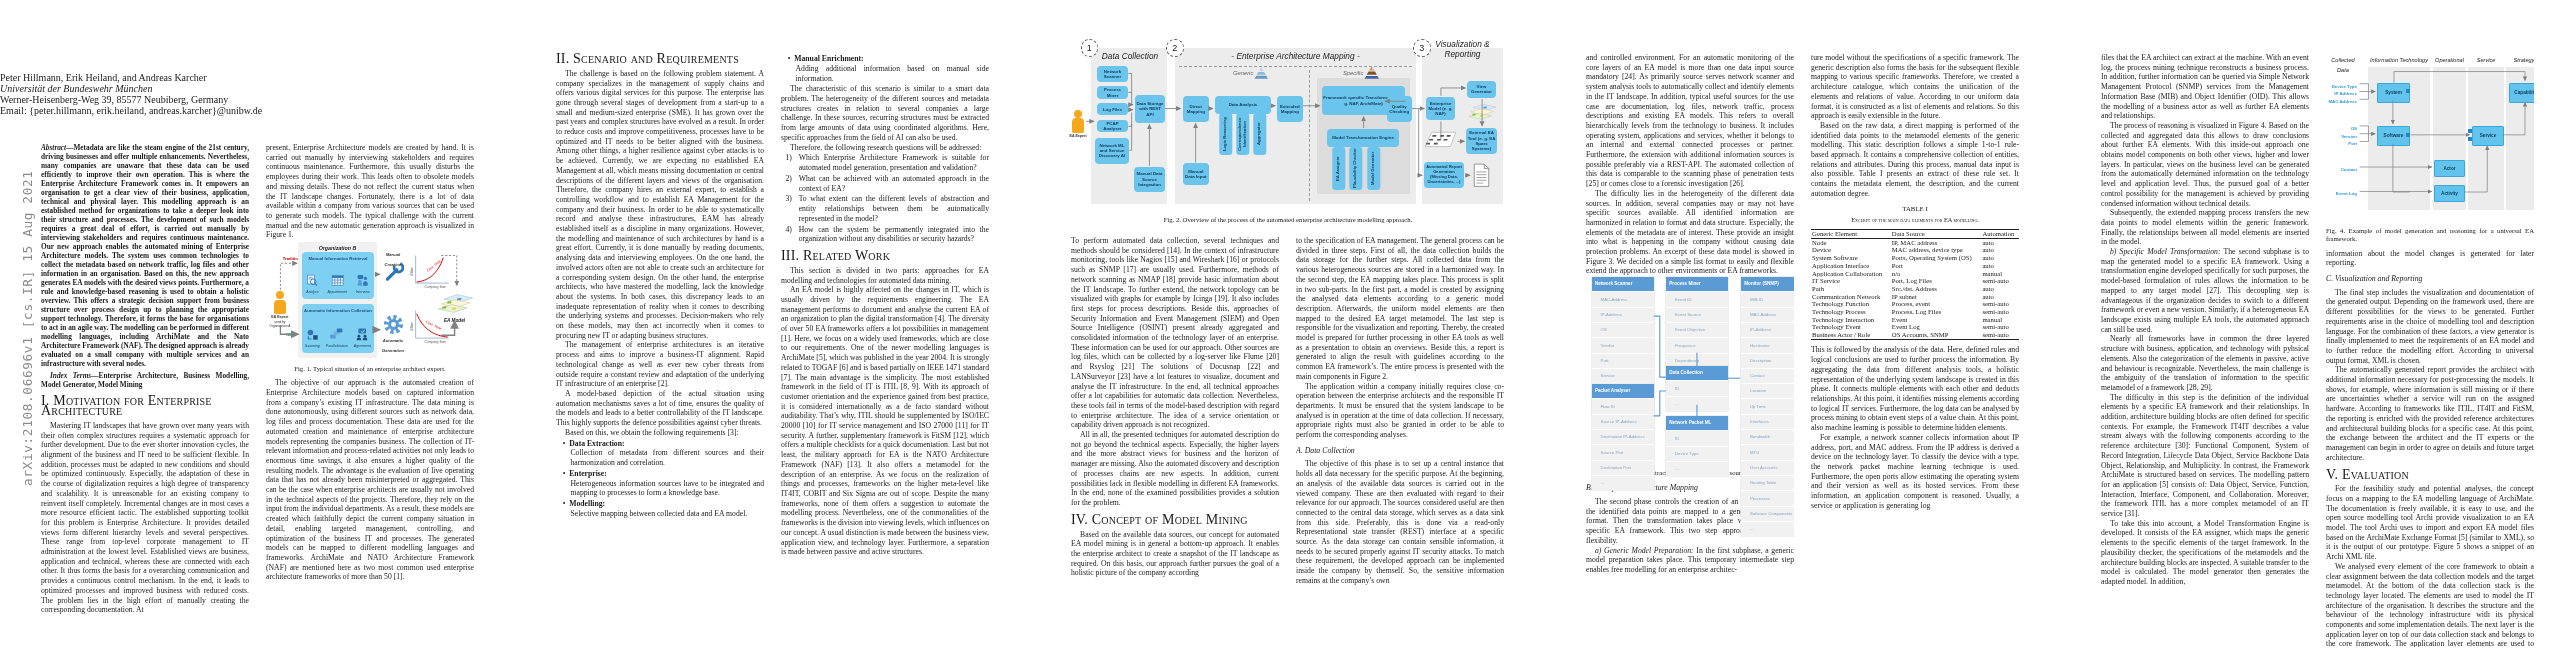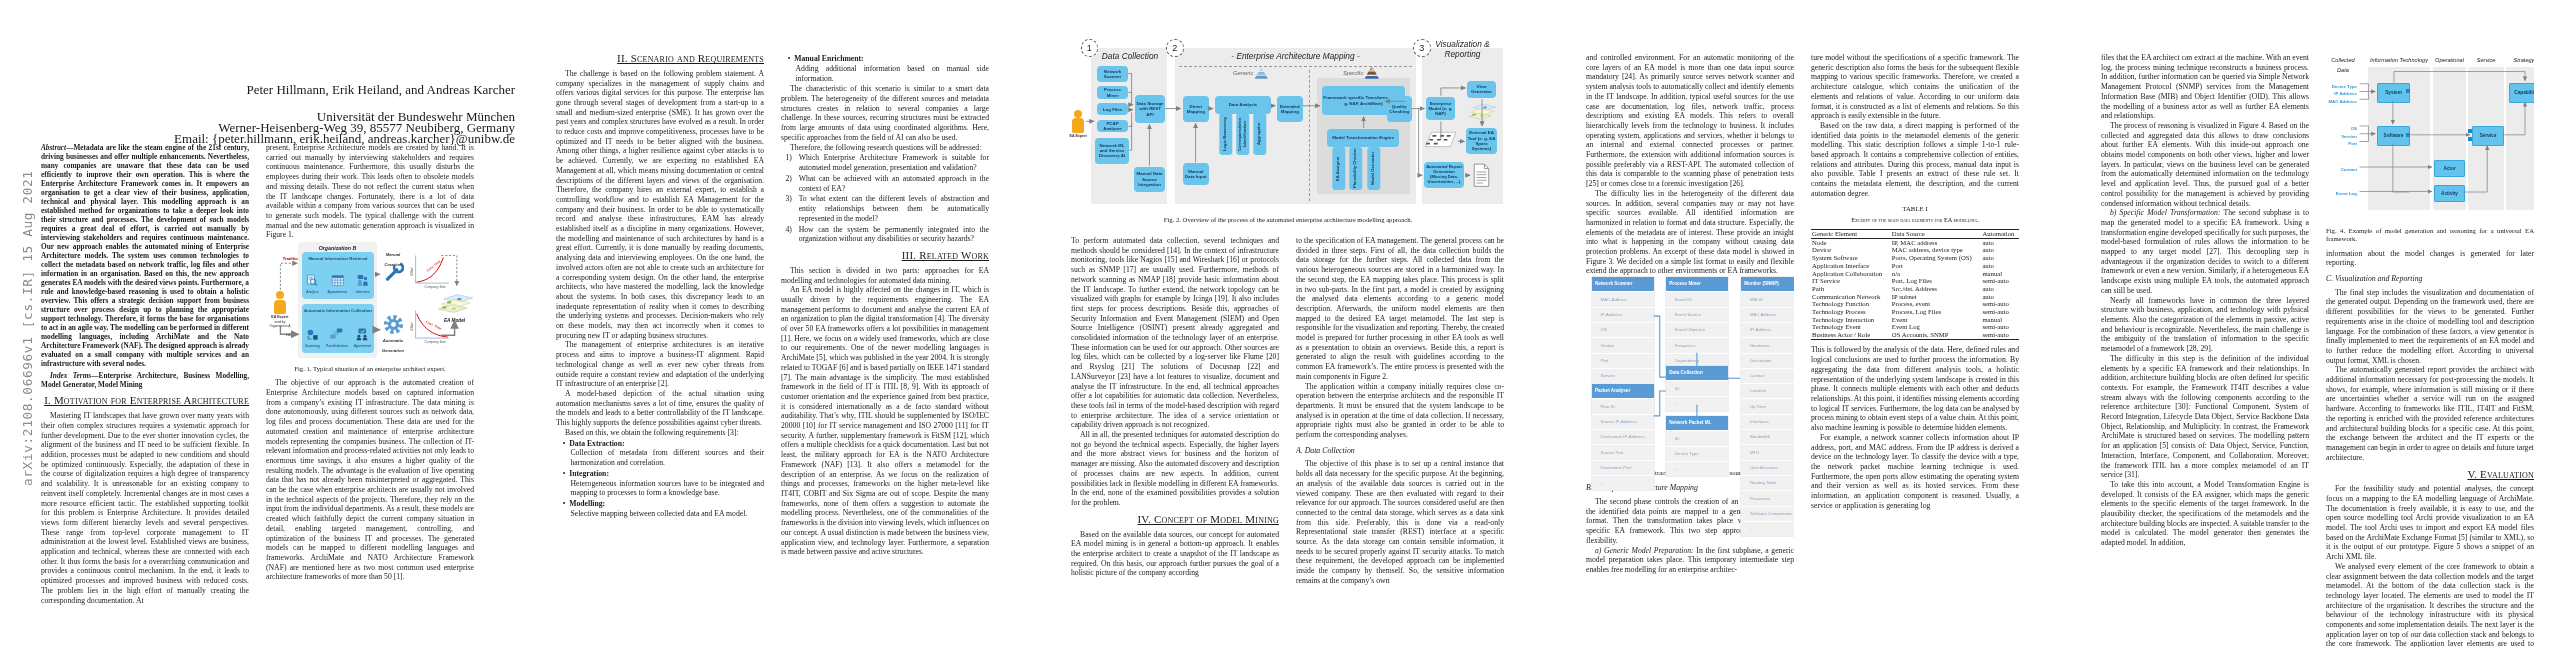--- a/index.html
+++ b/index.html
@@ -7,41 +7,41 @@
        font-family:"Liberation Serif",serif;color:#1a1a1a;}
   .strip{position:relative;width:2576px;height:667px;display:flex;}
   .page{position:relative;width:515px;height:667px;flex:0 0 515px;background:#fff;overflow:hidden;}
 
   
   .col{position:absolute;width:208px;top:53px;height:594px;overflow:hidden;
        text-align:justify;font-size:7.7px;line-height:9.7px;}
   .c1{left:41px;} .c2{left:266px;}
   p{margin:0;text-indent:9px;}
   p.cont{text-indent:0;}
-  .sechead{text-indent:0;text-align:right;font-variant:small-caps;font-size:11px;
-           letter-spacing:0.2px;margin:7.2px 0 5px;text-decoration:underline;}
+  .sechead{text-indent:0;text-align:left;font-variant:small-caps;font-size:14px;
+           letter-spacing:0.2px;margin:7.2px 0 5px;}
   .subsec{text-indent:0;font-style:italic;margin:6.1px 0 3.9px;font-size:7.8px;}
   .runin{font-style:italic;margin-top:24px;}
   .abstract{font-weight:bold;font-size:7.3px;line-height:9px;}
   .lead{font-style:italic;font-weight:bold;}
   .bi{text-indent:0;margin:1.1px 0 1.1px 6.7px;}
   .bi .bihead{font-weight:bold;}
   .bi .bihead::before{content:"\2022\2002";font-weight:normal;}
   .bi .bibody{display:block;margin-left:7.8px;}
   .qi{display:flex;text-indent:0;margin:1.1px 0 1.1px 4.4px;}
   .qn{flex:0 0 13.3px;}
   .qt{flex:1;text-align:justify;}
   .figcap{text-indent:0;font-size:6.7px;line-height:8.2px;margin:3.9px 0 5px;}
   .capcenter{text-align:center;}
 
   
   .title{position:absolute;left:0;right:0;top:38px;text-align:center;font-size:19px;
          letter-spacing:0.1px;}
-  .authors{position:absolute;left:0;right:0;top:84px;text-align:right;font-size:13px;line-height:11px;}
-  .affil{margin-top:16px;}
+  .authors{position:absolute;left:0;right:0;top:72px;text-align:left;font-size:10px;line-height:11px;}
+  .affil{font-style:italic;}
   .watermark{position:absolute;left:20px;top:486px;transform:rotate(-90deg);transform-origin:0 0;
              white-space:nowrap;font-family:"DejaVu Sans Mono",monospace;font-size:12.8px;
              color:#8b8b8b;letter-spacing:0.6px;}
 
   
   .fig{position:relative;font-family:"Liberation Sans",sans-serif;}
   .abs{position:absolute;}
   .bbox{position:absolute;background:#6ac4ec;border-radius:3.9px;color:#0d3a5c;font-weight:bold;
         font-size:4.4px;line-height:1.18;display:flex;align-items:center;justify-content:center;
         text-align:center;padding:1.1px;box-sizing:border-box;}
@@ -283,21 +283,21 @@
       <div class="sechead" style="margin-top:1.1px;">II. Scenario and Requirements</div>
       <p>The challenge is based on the following problem statement. A company specializes in the management of supply chains and offers various digital services for this purpose. The enterprise has gone through several stages of development from a start-up to a small and medium-sized enterprise (SME). It has grown over the past years and complex structures have evolved as a result. In order to reduce costs and improve competitiveness, processes have to be optimized and IT needs to be better aligned with the business. Among other things, a higher resilience against cyber attacks is to be achieved. Currently, we are expecting no established EA Management at all, which means missing documentation or central descriptions of the different layers and views of the organisation. Therefore, the company hires an external expert, to establish a controlling workflow and to establish EA Management for the company and their business. In order to be able to systematically record and analyse these infrastructures, EAM has already established itself as a discipline in many organizations. However, the modelling and maintenance of such architectures by hand is a great effort. Currently, it is done manually by reading documents, analysing data and interviewing employees. On the one hand, the involved actors often are not able to create such an architecture for a corresponding system design. On the other hand, the enterprise architects, who have mastered the modelling, lack the knowledge about the systems. In both cases, this discrepancy leads to an inadequate representation of reality when it comes to describing the underlying systems and processes. Decision-makers who rely on these models, may then act incorrectly when it comes to procuring new IT or adapting business structures.</p>
       <p>The management of enterprise architectures is an iterative process and aims to improve a business-IT alignment. Rapid technological change as well as ever new cyber threats from outside require a constant review and adaptation of the underlying IT infrastructure of an enterprise [2].</p>
       <p>A model-based depiction of the actual situation using automation mechanisms saves a lot of time, ensures the quality of the models and leads to a better controllability of the IT landscape. This highly supports the defence possibilities against cyber threats.</p>
       <p>Based on this, we obtain the following requirements [3]:</p>
       <div class="bi">
         <span class="bihead"><span>Data Extraction</span>:</span>
         <span class="bibody">Collection of metadata from different sources and their harmonization and correlation.</span>
       </div>
       <div class="bi">
-        <span class="bihead"><span>Integration</span>:</span>
+        <span class="bihead"><span>Enterprise</span>:</span>
         <span class="bibody">Heterogeneous information sources have to be integrated and mapping to processes to form a knowledge base.</span>
       </div>
       <div class="bi">
         <span class="bihead"><span>Modelling</span>:</span>
         <span class="bibody">Selective mapping between collected data and EA model.</span>
       </div>
     </div>
     <div class="col c2">
       <div class="bi" style="margin-top:1.1px;">
         <span class="bihead"><span>Manual Enrichment</span>:</span>
@@ -659,20 +659,21 @@
       </table>
       <p class="cont">This is followed by the analysis of the data. Here, defined rules and logical conclusions are used to further process the information. By aggregating the data from different analysis tools, a holistic representation of the underlying system landscape is created in this phase. It connects multiple elements with each other and deducts relationships. At this point, it identifies missing elements according to logical IT services. Furthermore, the log data can be analysed by process mining to obtain event steps of a value chain. At this point, also machine learning is possible to determine hidden elements.</p>
       <p>For example, a network scanner collects information about IP address, port, and MAC address. From the IP address is derived a device on the technology layer. To classify the device with a type, the network packet machine learning technique is used. Furthermore, the open ports allow estimating the operating system and their version as well as its hosted services. From these information, an application component is reasoned. Usually, a service or application is generating log</p>
     </div>
   </div>
 
   <div class="page">
     <div class="col c1">
       <p class="cont">files that the EA architect can extract at the machine. With an event log, the process mining technique reconstructs a business process. In addition, further information can be queried via Simple Network Management Protocol (SNMP) services from the Management Information Base (MIB) and Object Identifier (OID). This allows the modelling of a business actor as well as further EA elements and relationships.</p>
       <p>The process of reasoning is visualized in Figure 4. Based on the collected and aggregated data this allows to draw conclusions about further EA elements. With this inside-out approach one obtains model components on both other views, higher and lower layers. In particular, views on the business level can be generated from the automatically determined information on the technology level and application level. Thus, the pursued goal of a better control possibility for the management is achieved by providing condensed information without technical details.</p>
+      <p>Subsequently, the extended mapping process transfers the new data points to model elements within the generic framework. Finally, the relationships between all model elements are inserted in the model.</p>
       <p><span class="runin">b) Specific Model Transformation:</span><span> The second subphase is to map the generated model to a specific EA framework. Using a transformation engine developed specifically for such purposes, the model-based formulation of rules allows the information to be mapped to any target model [27]. This decoupling step is advantageous if the organization decides to switch to a different framework or even a new version. Similarly, if a heterogeneous EA landscape exists using multiple EA tools, the automated approach can still be used.</span></p>
       <p>Nearly all frameworks have in common the three layered structure with business, application, and technology with pyhsical elements. Also the categorization of the elements in passive, active and behaviour is recognizable. Nevertheless, the main challenge is the ambiguity of the translation of information to the specific metamodel of a framework [28, 29].</p>
       <p>The difficulty in this step is the definition of the individual elements by a specific EA framework and their relationships. In addition, architecture building blocks are often defined for specific contexts. For example, the Framework IT4IT describes a value stream always with the following components according to the reference architecture [30]: Functional Component, System of Record Integration, Lifecycle Data Object, Service Backbone Data Object, Relationship, and Multiplicity. In contrast, the Framework ArchiMate is structured based on services. The modelling pattern for an application [5] consists of: Data Object, Service, Function, Interaction, Interface, Component, and Collaboration. Moreover, the framework ITIL has a more complex metamodel of an IT service [31].</p>
       <p>To take this into account, a Model Transformation Engine is developed. It consists of the EA assigner, which maps the generic elements to the specific elements of the target framework. In the plausibility checker, the specifications of the metamodels and the architecture building blocks are inspected. A suitable transfer to the model is calculated. The model generator then generates the adapted model. In addition,</p>
     </div>
 
     <div class="col c2">
 
       <div class="fig f4wrap">
         <div class="f4head" style="left:0;width:34px;">Collected Data</div>

